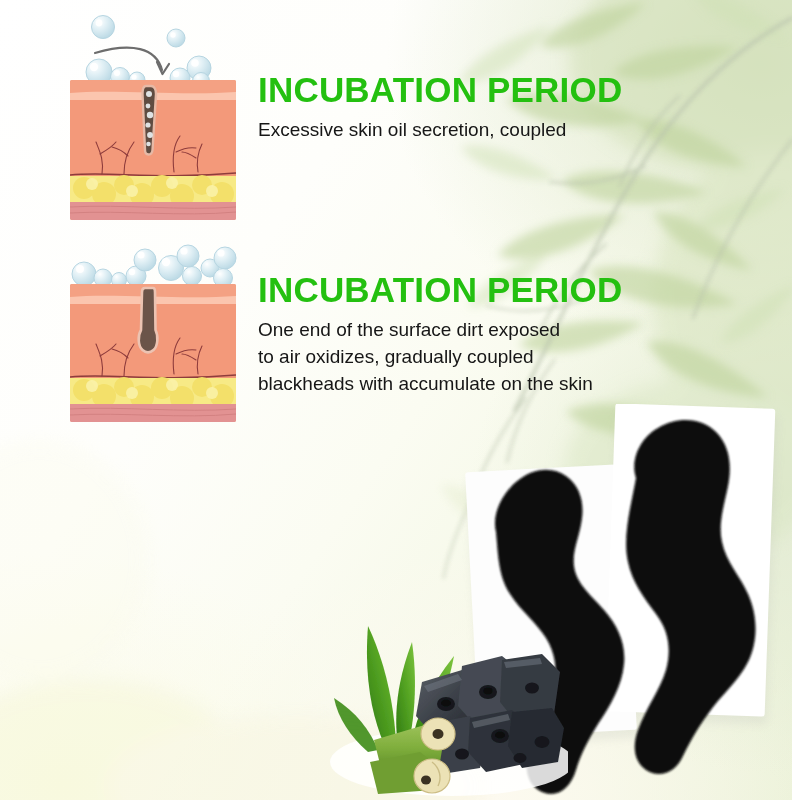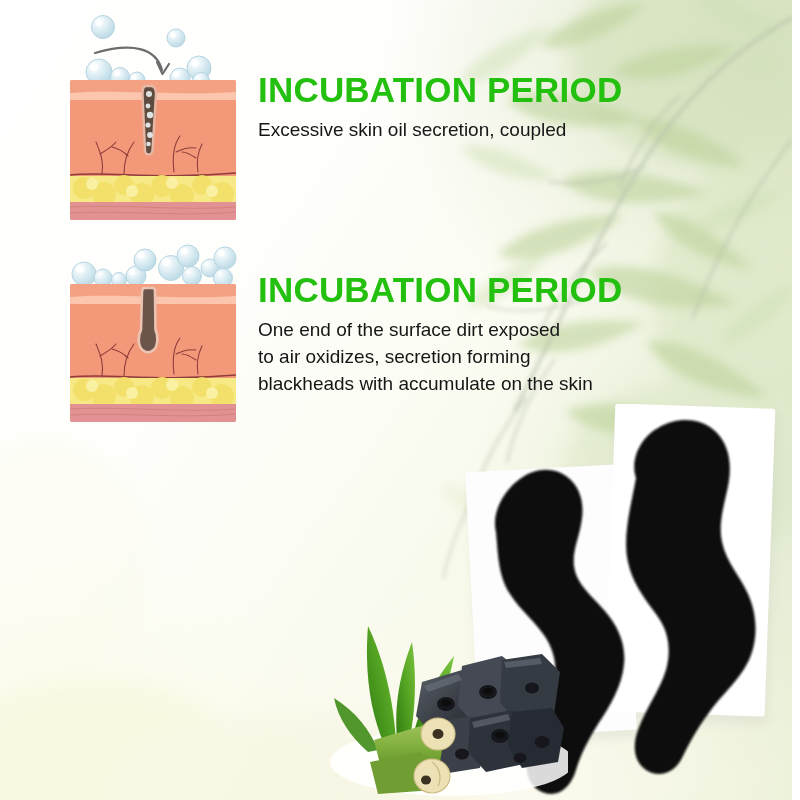--- a/index.html
+++ b/index.html
@@ -325,21 +325,21 @@
     <h2 class="heading">INCUBATION PERIOD</h2>
     <p class="body-text">
       <span>Excessive skin oil secretion, coupled</span>
     </p>
   </div>
 
   <div class="text-block" id="block-formation">
     <h2 class="heading">INCUBATION PERIOD</h2>
     <p class="body-text">
       <span>One end of the surface dirt exposed</span>
-      <span>to air oxidizes, secretion forming</span>
+      <span>to air oxidizes, gradually coupled</span>
       <span>blackheads with accumulate on the skin</span>
     </p>
   </div>
 
   <div id="product-photo">
     <svg viewBox="0 0 348 396" aria-hidden="true">
       <defs>
         <filter id="pshadow" x="-20%" y="-20%" width="150%" height="150%">
           <feGaussianBlur stdDeviation="4"></feGaussianBlur>
         </filter>

